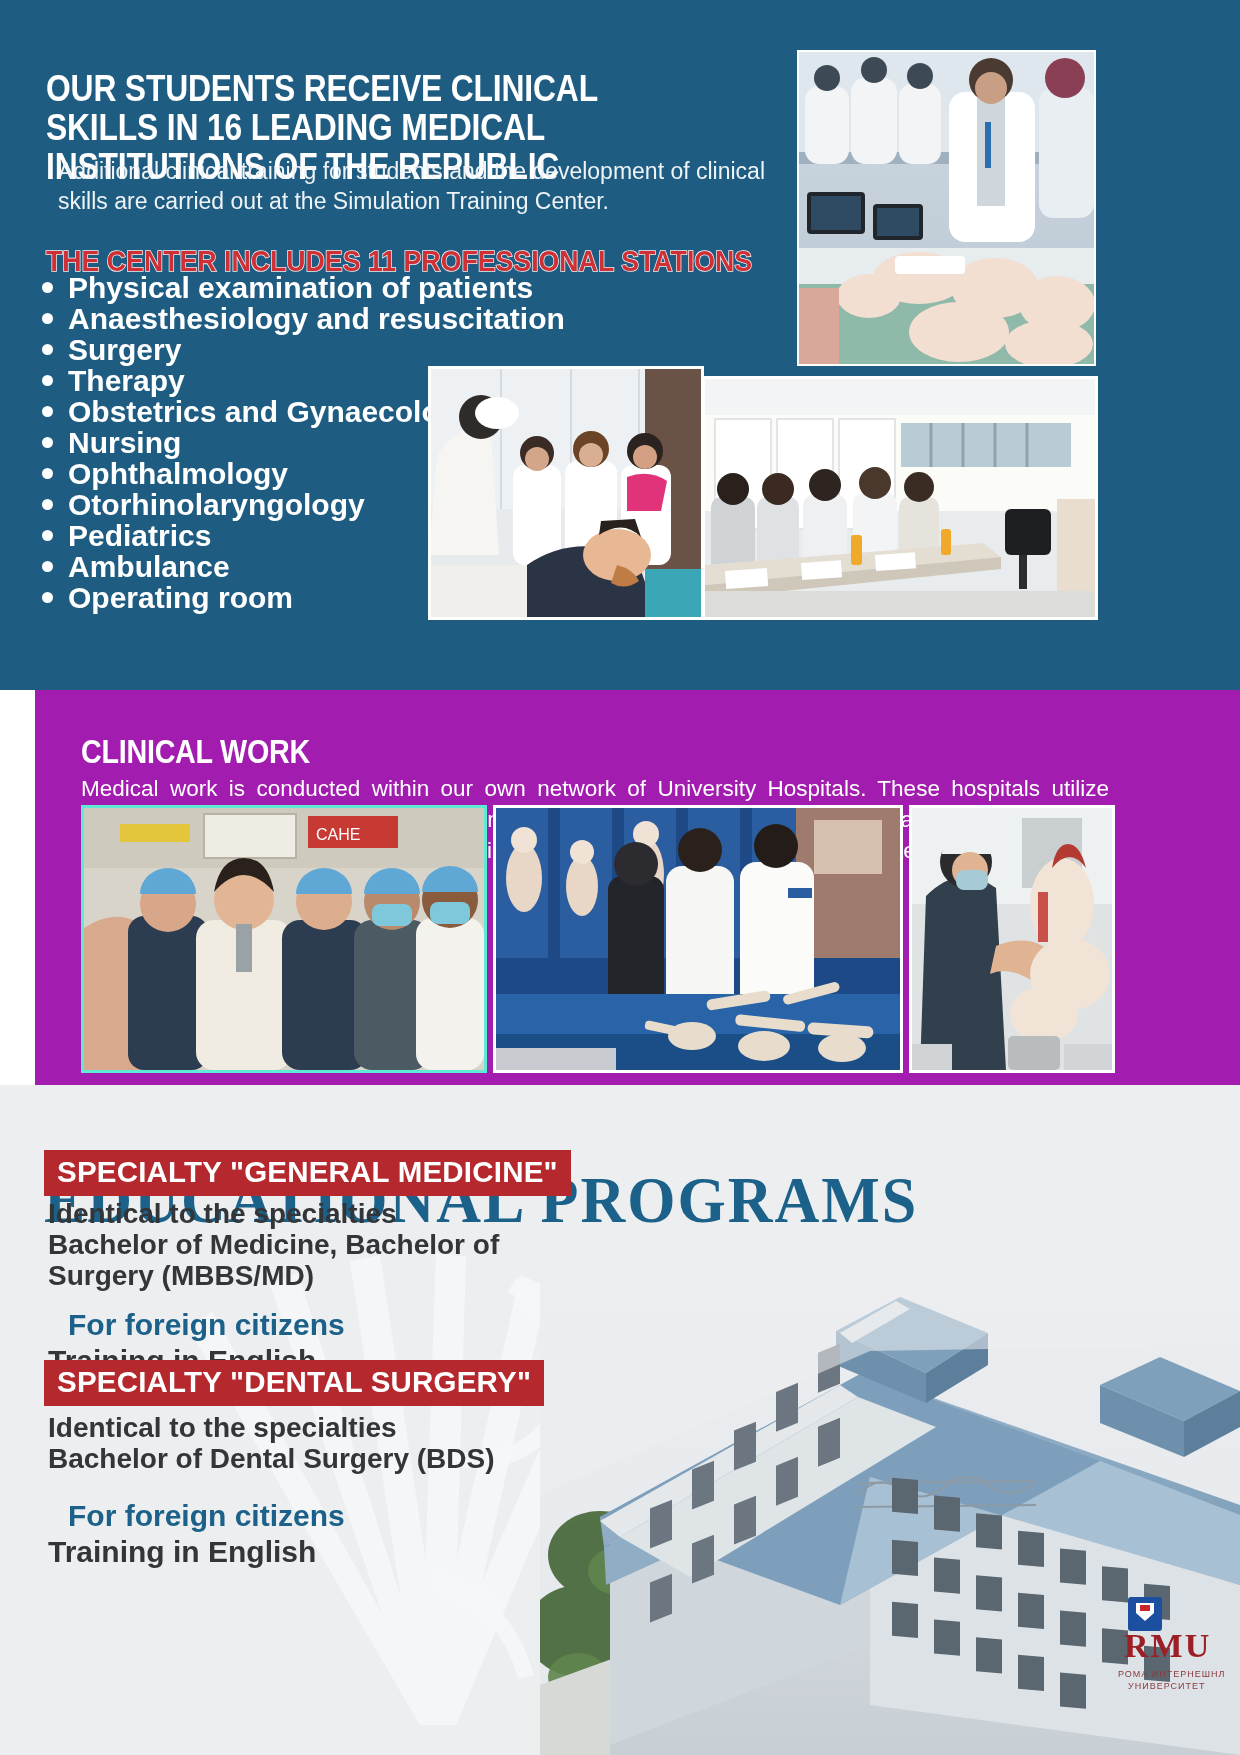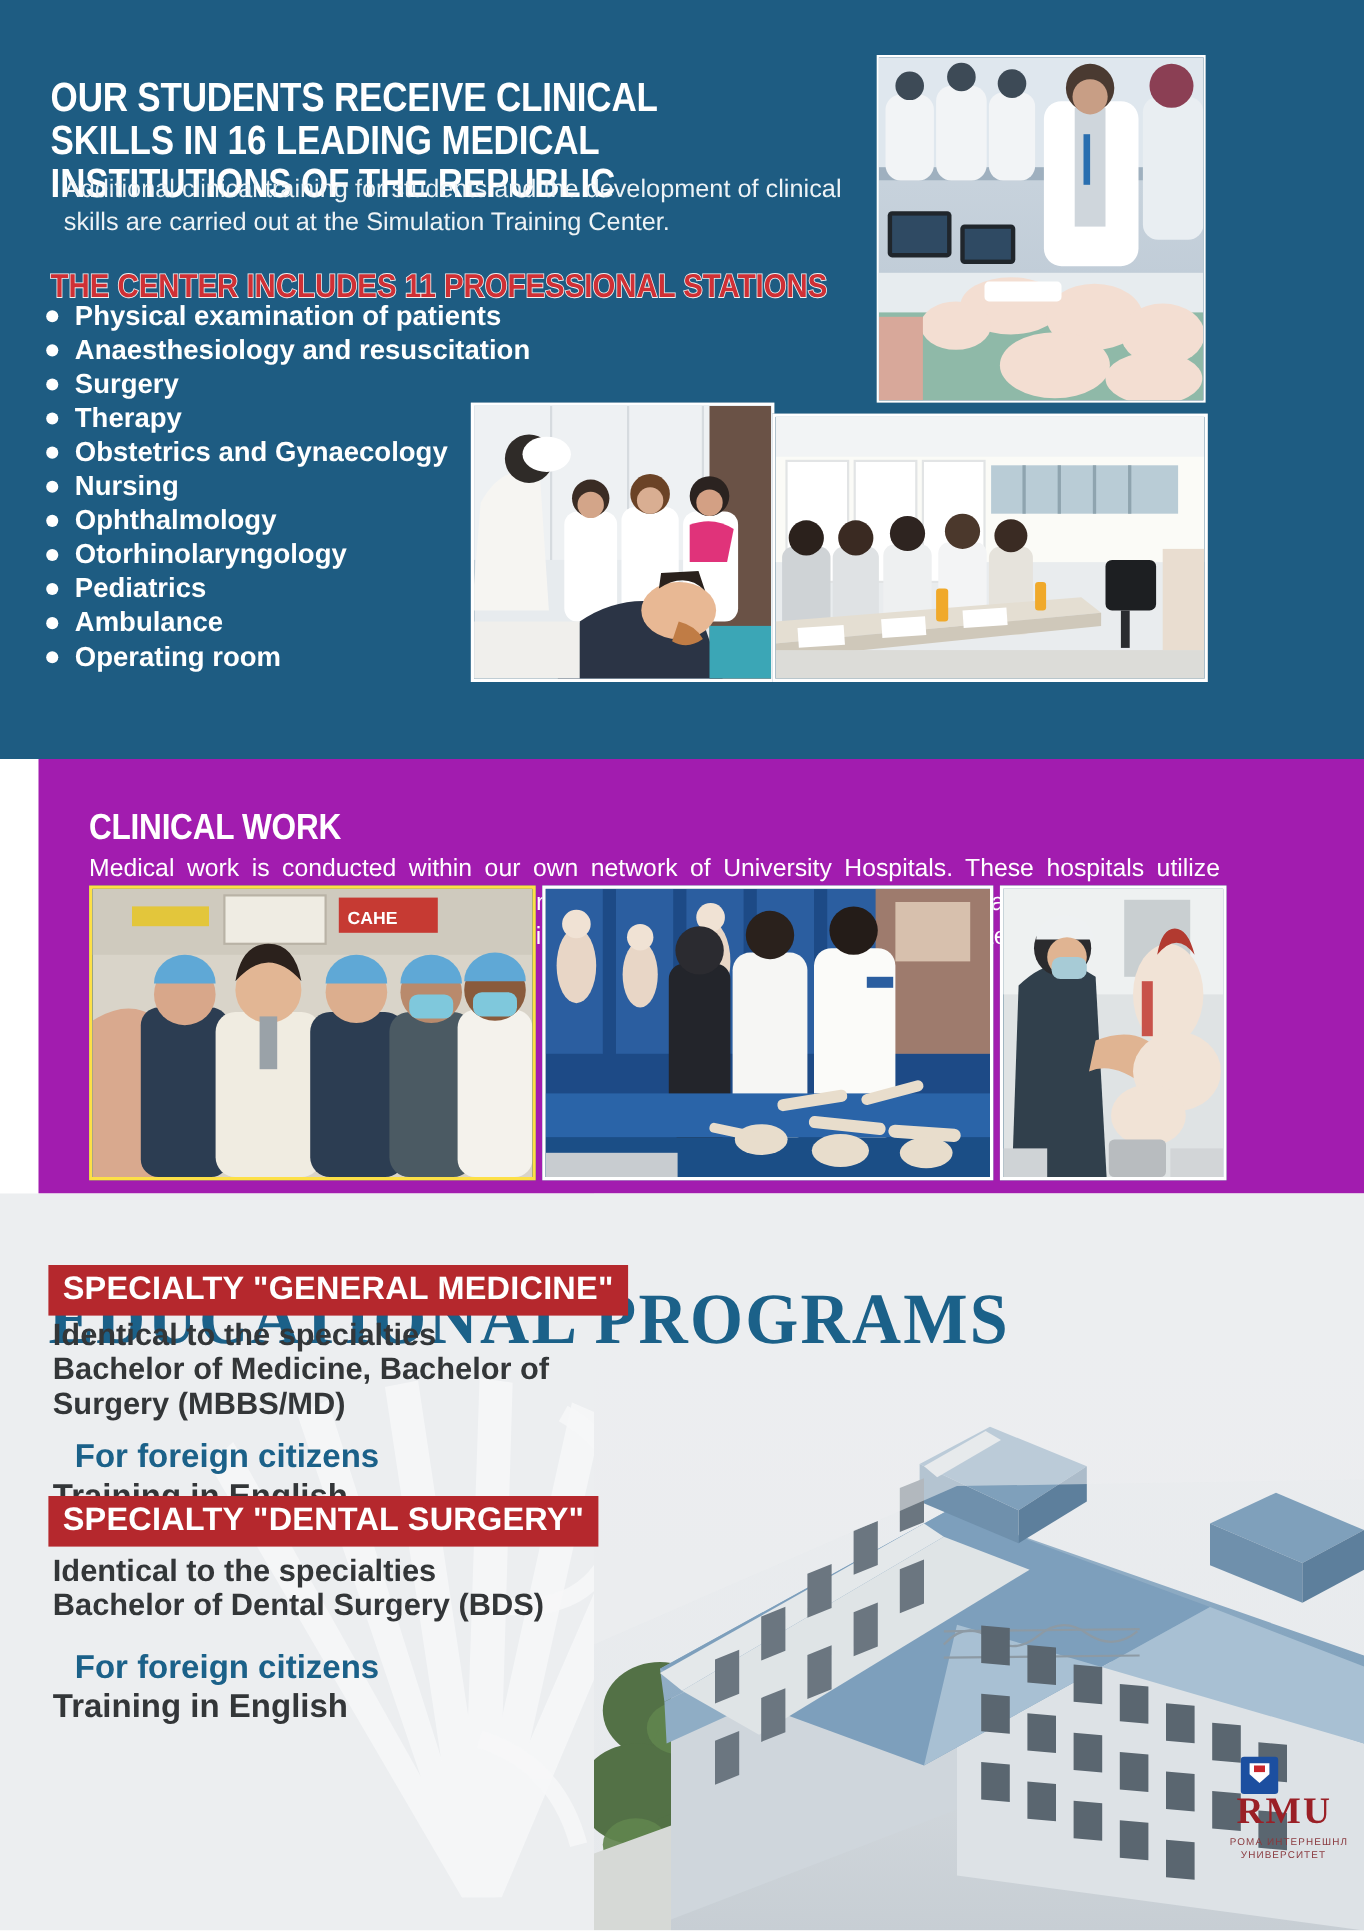--- a/index.html
+++ b/index.html
@@ -49,21 +49,21 @@
     transform-origin:left top;
     -webkit-text-stroke:1.6px #f2f2f2;
     paint-order:stroke fill;
   }
 
   .bullets{
     position:absolute;left:42px;top:272px;
     list-style:none;margin:0;padding:0;
   }
   .bullets li{
-    color:#ffffff;font-size:25px;font-weight:bold;
+    color:#ffffff;font-size:30px;font-weight:bold;
     line-height:31px;
     display:flex;align-items:center;
     white-space:nowrap;
   }
   .bullets li .dot{
     width:11px;height:11px;border-radius:50%;
     background:#ffffff;margin-right:15px;flex:0 0 auto;
   }
 
   
@@ -85,21 +85,21 @@
     color:#ffffff;font-weight:bold;font-size:33px;
     text-transform:uppercase;letter-spacing:-0.3px;
     transform:scaleX(0.87);transform-origin:left top;
   }
   .clinical-text{
     position:absolute;left:46px;top:60px;width:1028px;
     color:#ffffff;font-size:22.5px;line-height:1.38;
     text-align:justify;
     font-weight:400;
   }
-  #ph-c1{left:46px;top:115px;width:400px;height:262px;border:3px solid #fde047;font-weight:bold;}
+  #ph-c1{left:46px;top:115px;width:400px;height:262px;border:3px solid #5eead4;}
   #ph-c2{left:458px;top:115px;width:404px;height:262px;border:3px solid #ffffff;}
   #ph-c3{left:874px;top:115px;width:200px;height:262px;border:3px solid #ffffff;}
 
   
   .sec-light{
     position:absolute;left:0;top:1085px;width:1240px;height:670px;
     background:#eceef0;
     overflow:hidden;
   }
   .wm{

